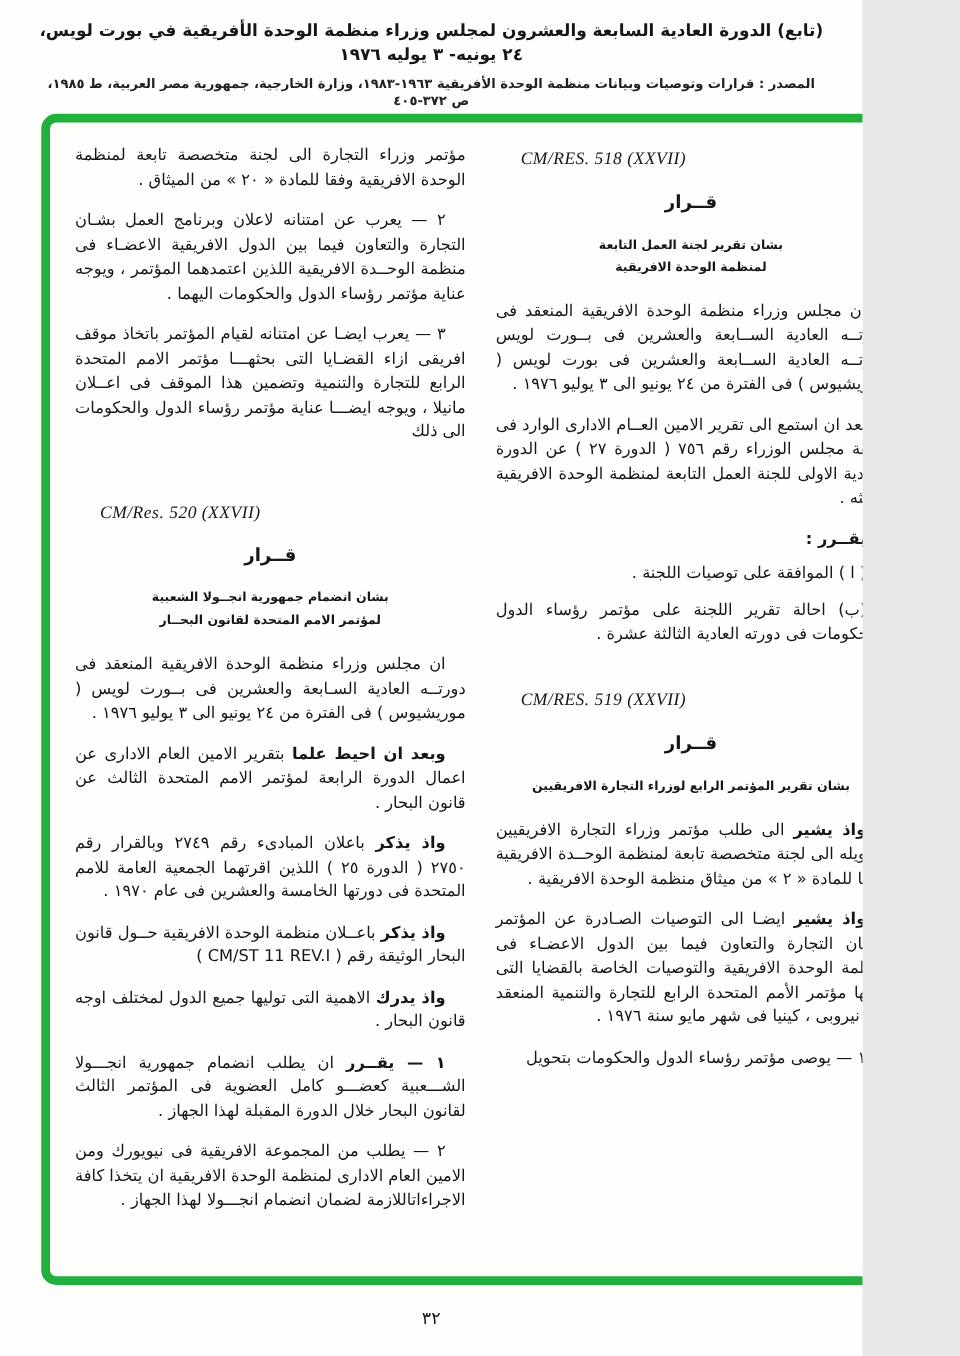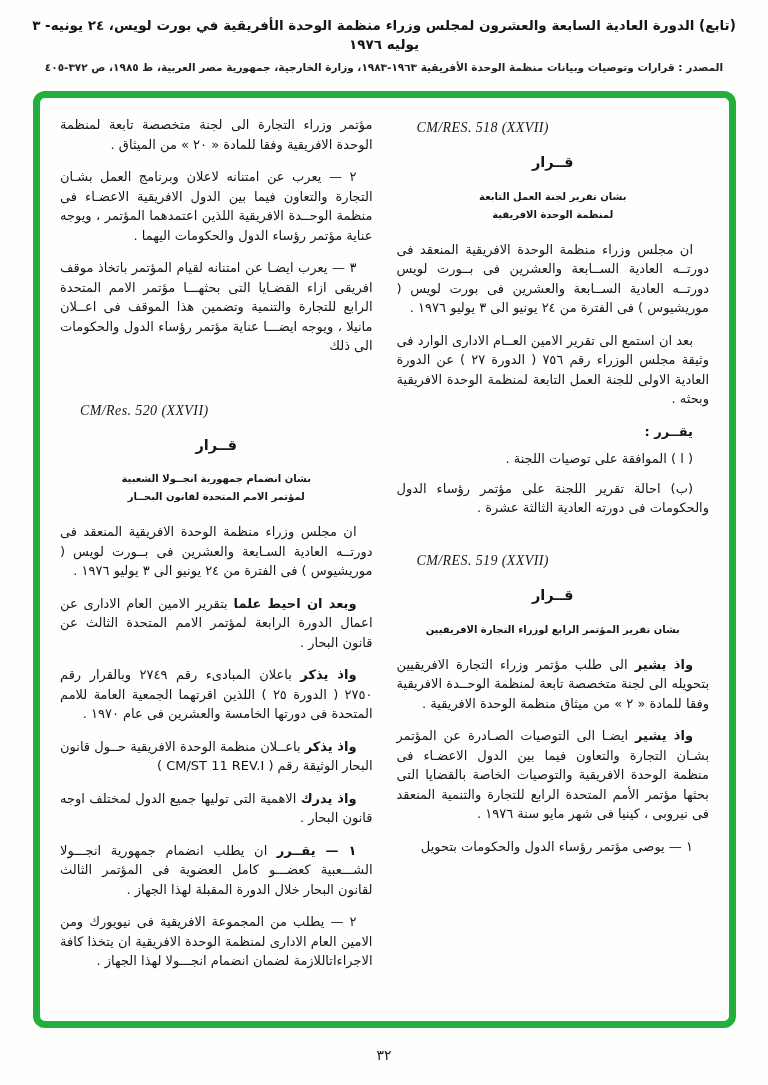--- a/index.html
+++ b/index.html
@@ -1,18 +1,18 @@
 <!DOCTYPE html>
 <html lang="ar"><head>
 <meta charset="utf-8">
 <style>
   html,body{margin:0;padding:0;background:#e8e8e8;}
   .page{
     position:relative;
-    width:768px;height:1085px;
+    width:690px;height:1085px;
     background:#fefefc;
     font-family:"DejaVu Sans","Liberation Sans",sans-serif;
     color:#161616;
     overflow:hidden;
   }
   
   .header{padding-top:16px;text-align:center;direction:rtl;}
   .header-line1{
     font-size:13.5px;font-weight:bold;letter-spacing:.2px;
     margin:0 24px 6px;line-height:1.4;

